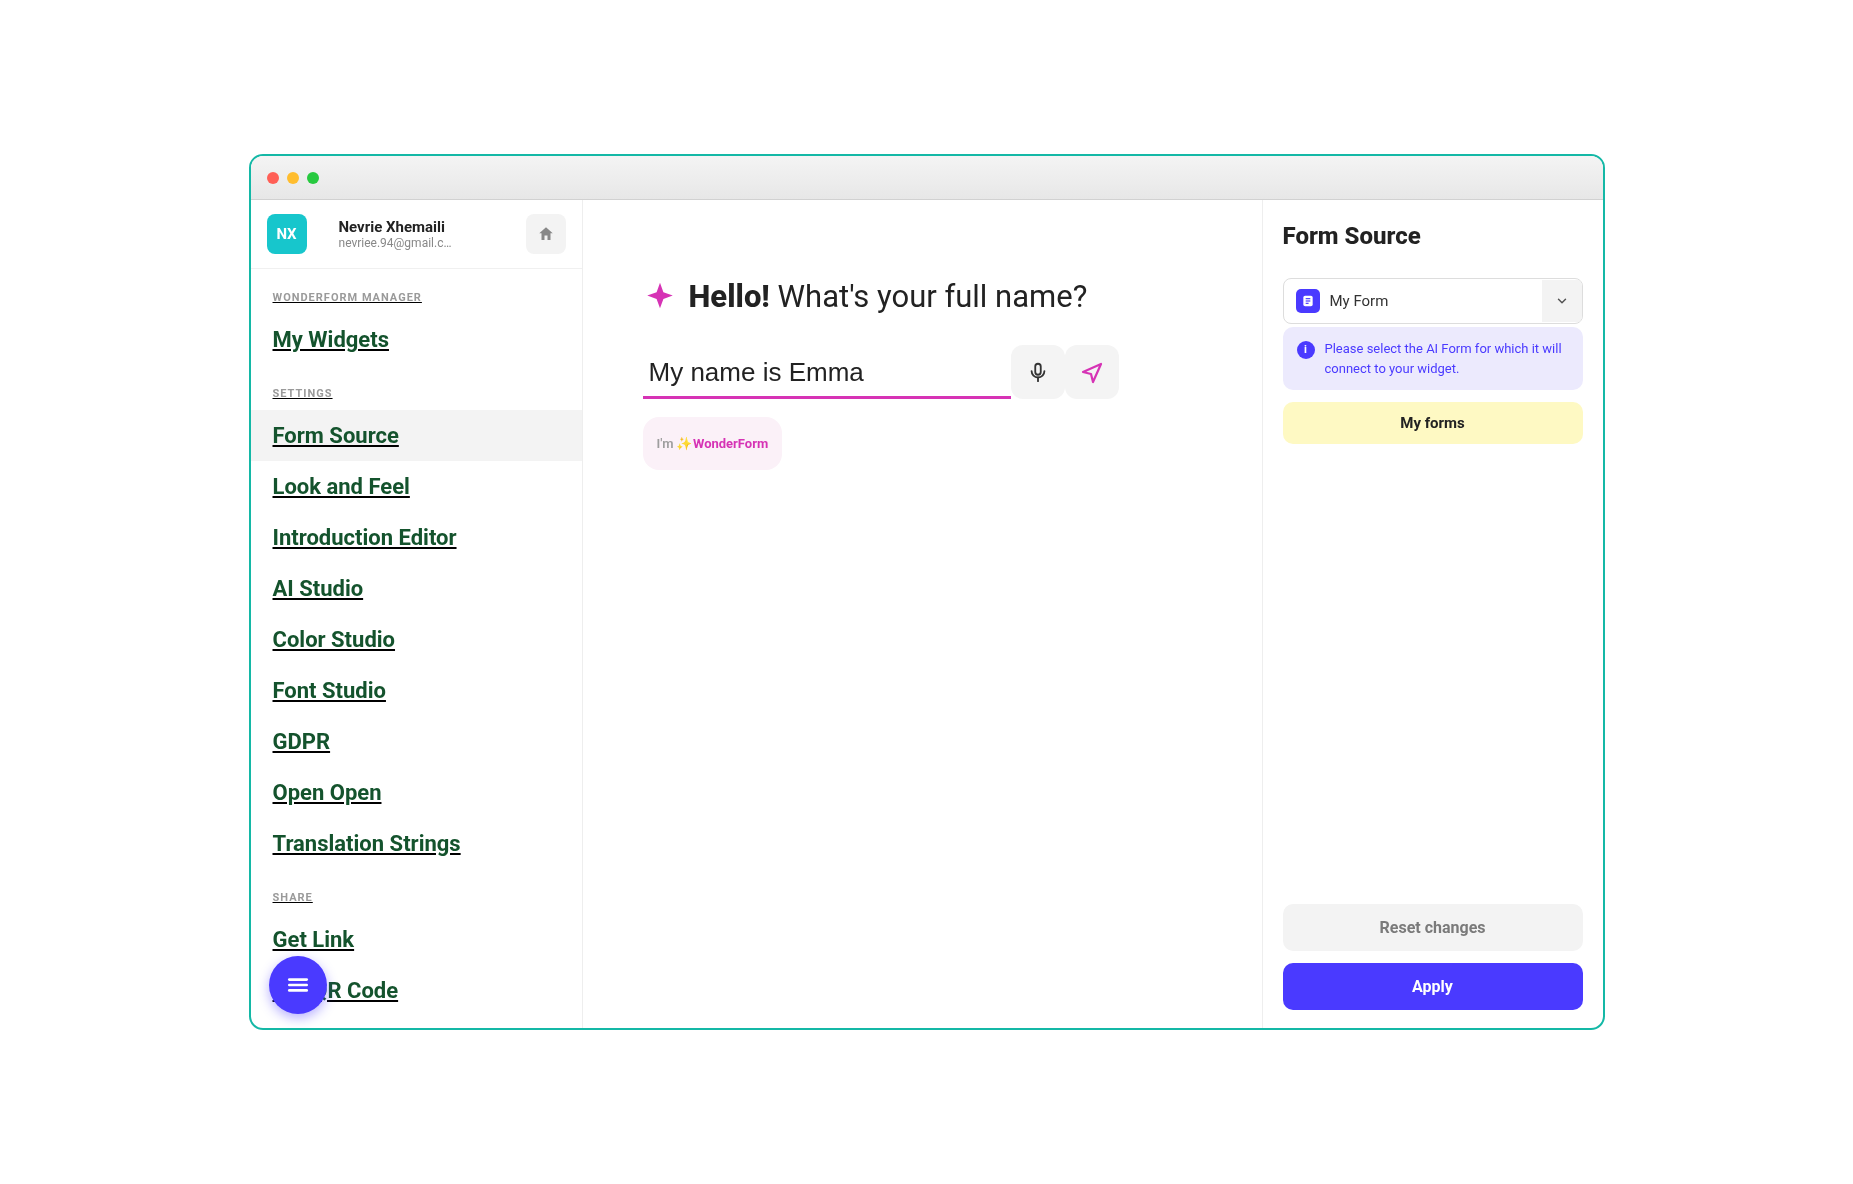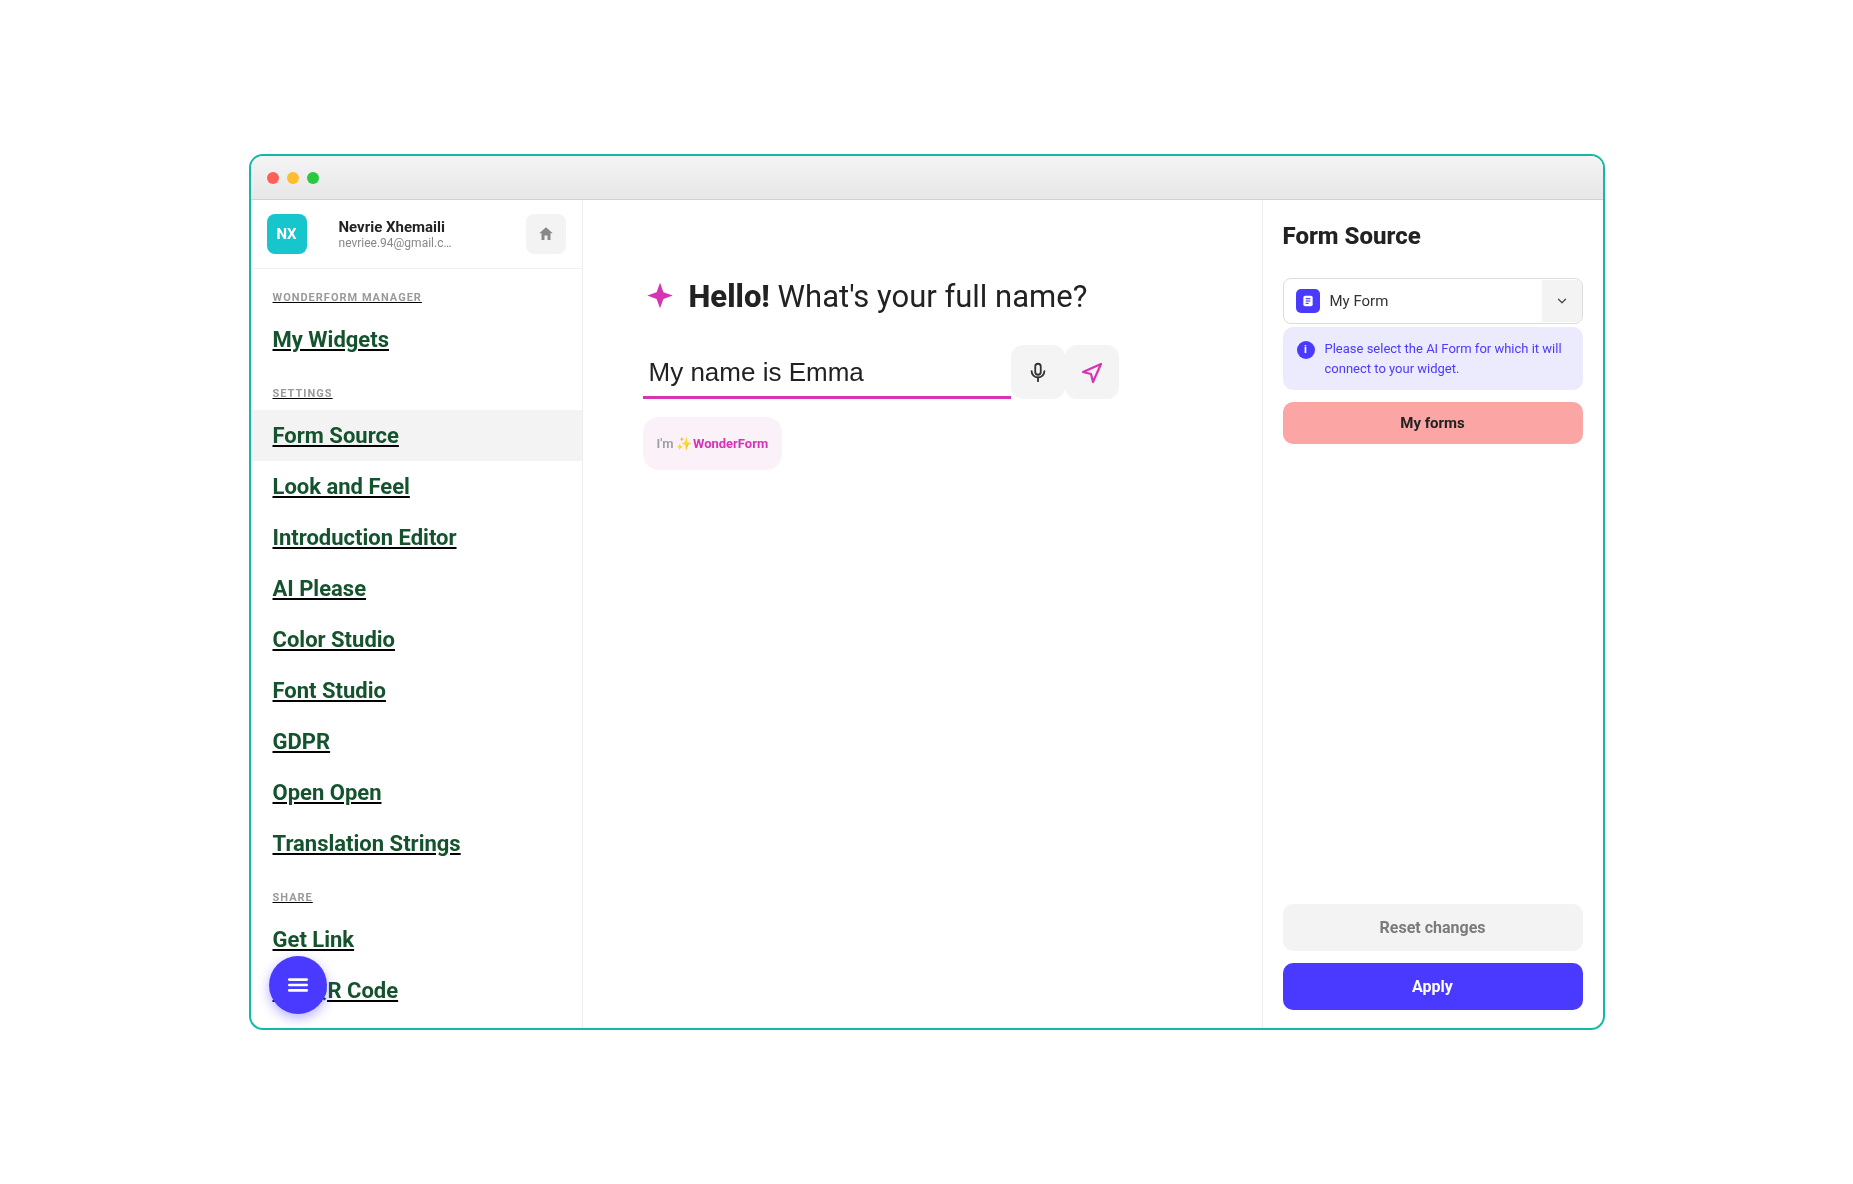--- a/index.html
+++ b/index.html
@@ -225,21 +225,21 @@
   background: #4a3aff;
   border-radius: 50%;
   flex: 0 0 18px;
   display: flex; align-items: center; justify-content: center;
   color: #fff;
   font-size: 11px;
   font-weight: 700;
   margin-top: 2px;
 }
 .myforms-btn {
-  background: #fca5a5;
+  background: #fef9c3;
   border-radius: 10px;
   padding: 12px;
   text-align: center;
   font-size: 15px;
   font-weight: 700;
   color: #222;
   cursor: pointer;
 }
 .panel-spacer { flex: 1; }
 .reset-btn {
@@ -291,21 +291,21 @@
       </div>
 
       <div class="sidebar-scroll">
         <div class="section-label">WONDERFORM MANAGER</div>
         <div class="nav-item">My Widgets</div>
 
         <div class="section-label">SETTINGS</div>
         <div class="nav-item active">Form Source</div>
         <div class="nav-item">Look and Feel</div>
         <div class="nav-item">Introduction Editor</div>
-        <div class="nav-item">AI Please</div>
+        <div class="nav-item">AI Studio</div>
         <div class="nav-item">Color Studio</div>
         <div class="nav-item">Font Studio</div>
         <div class="nav-item">GDPR</div>
         <div class="nav-item">Open Open</div>
         <div class="nav-item">Translation Strings</div>
 
         <div class="section-label">SHARE</div>
         <div class="nav-item">Get Link</div>
         <div class="nav-item">Get QR Code</div>
         <div style="height:40px"></div>

